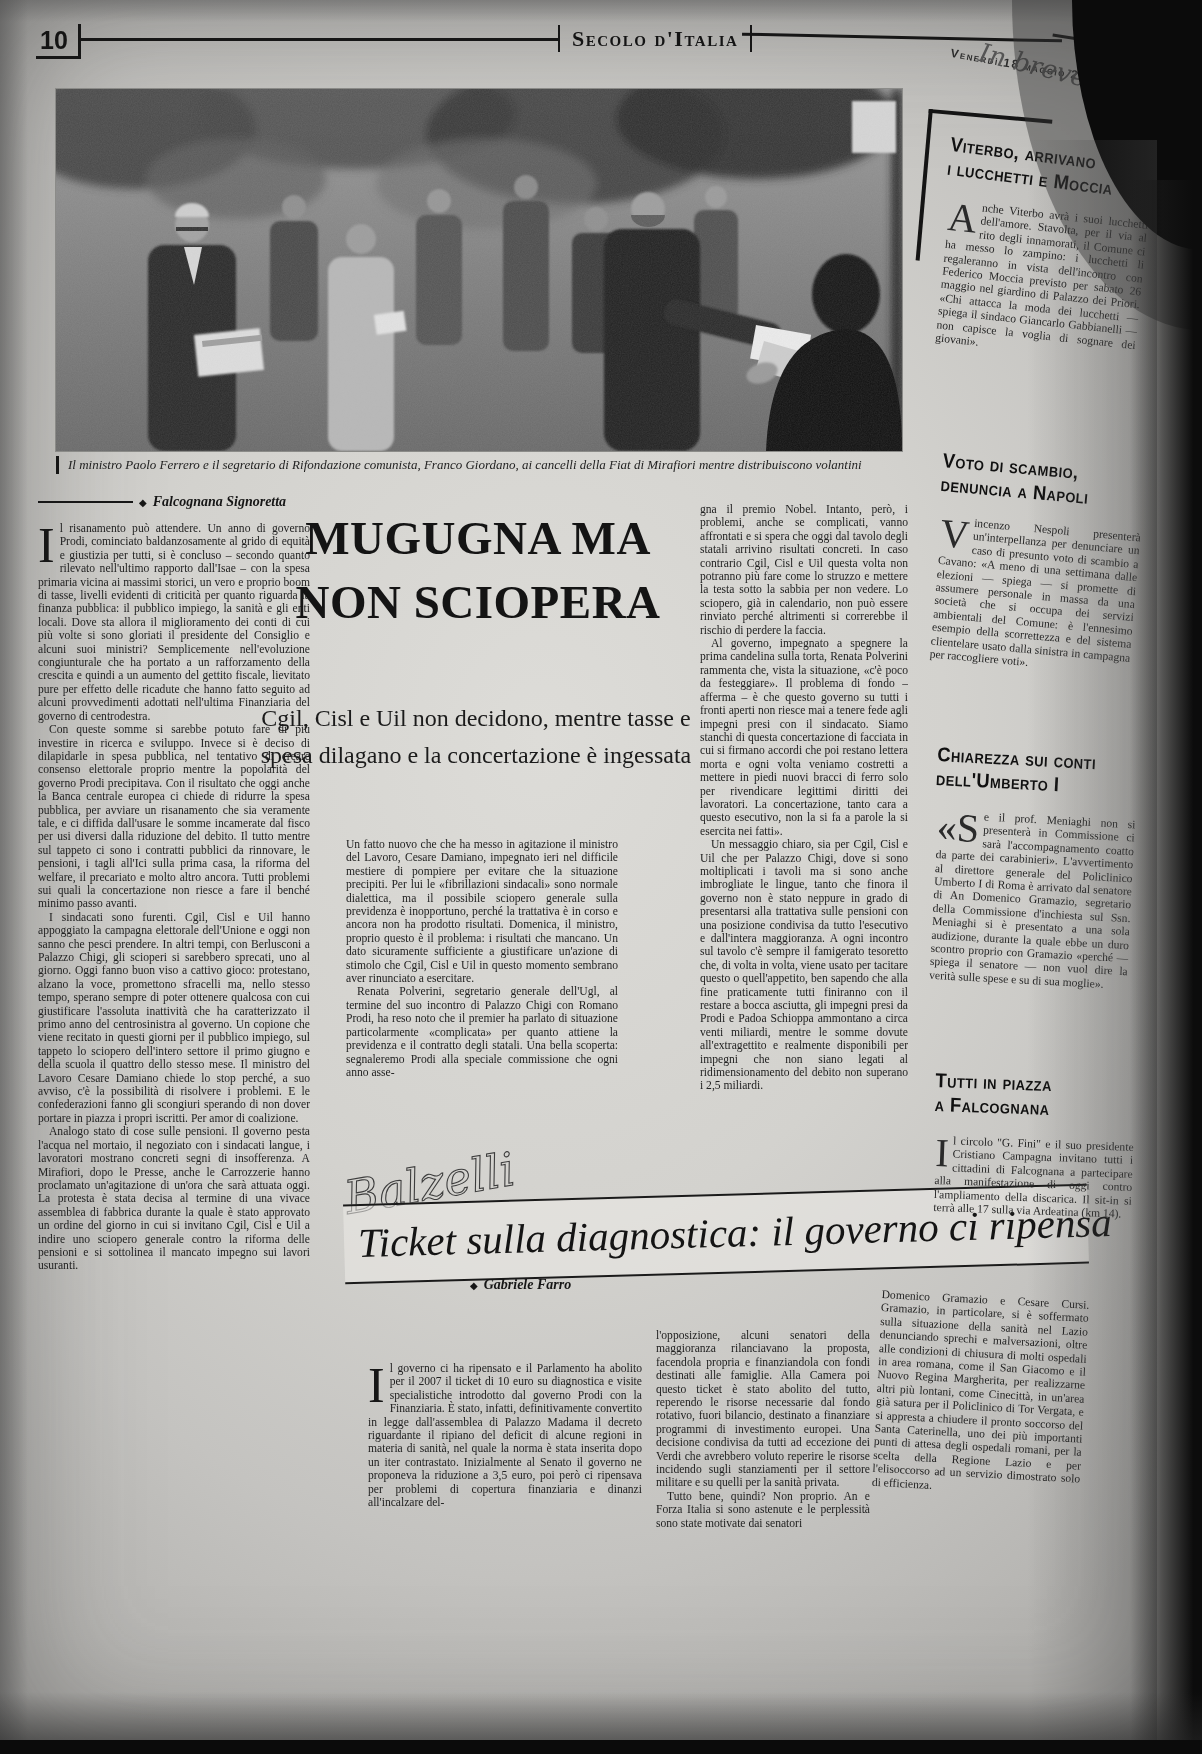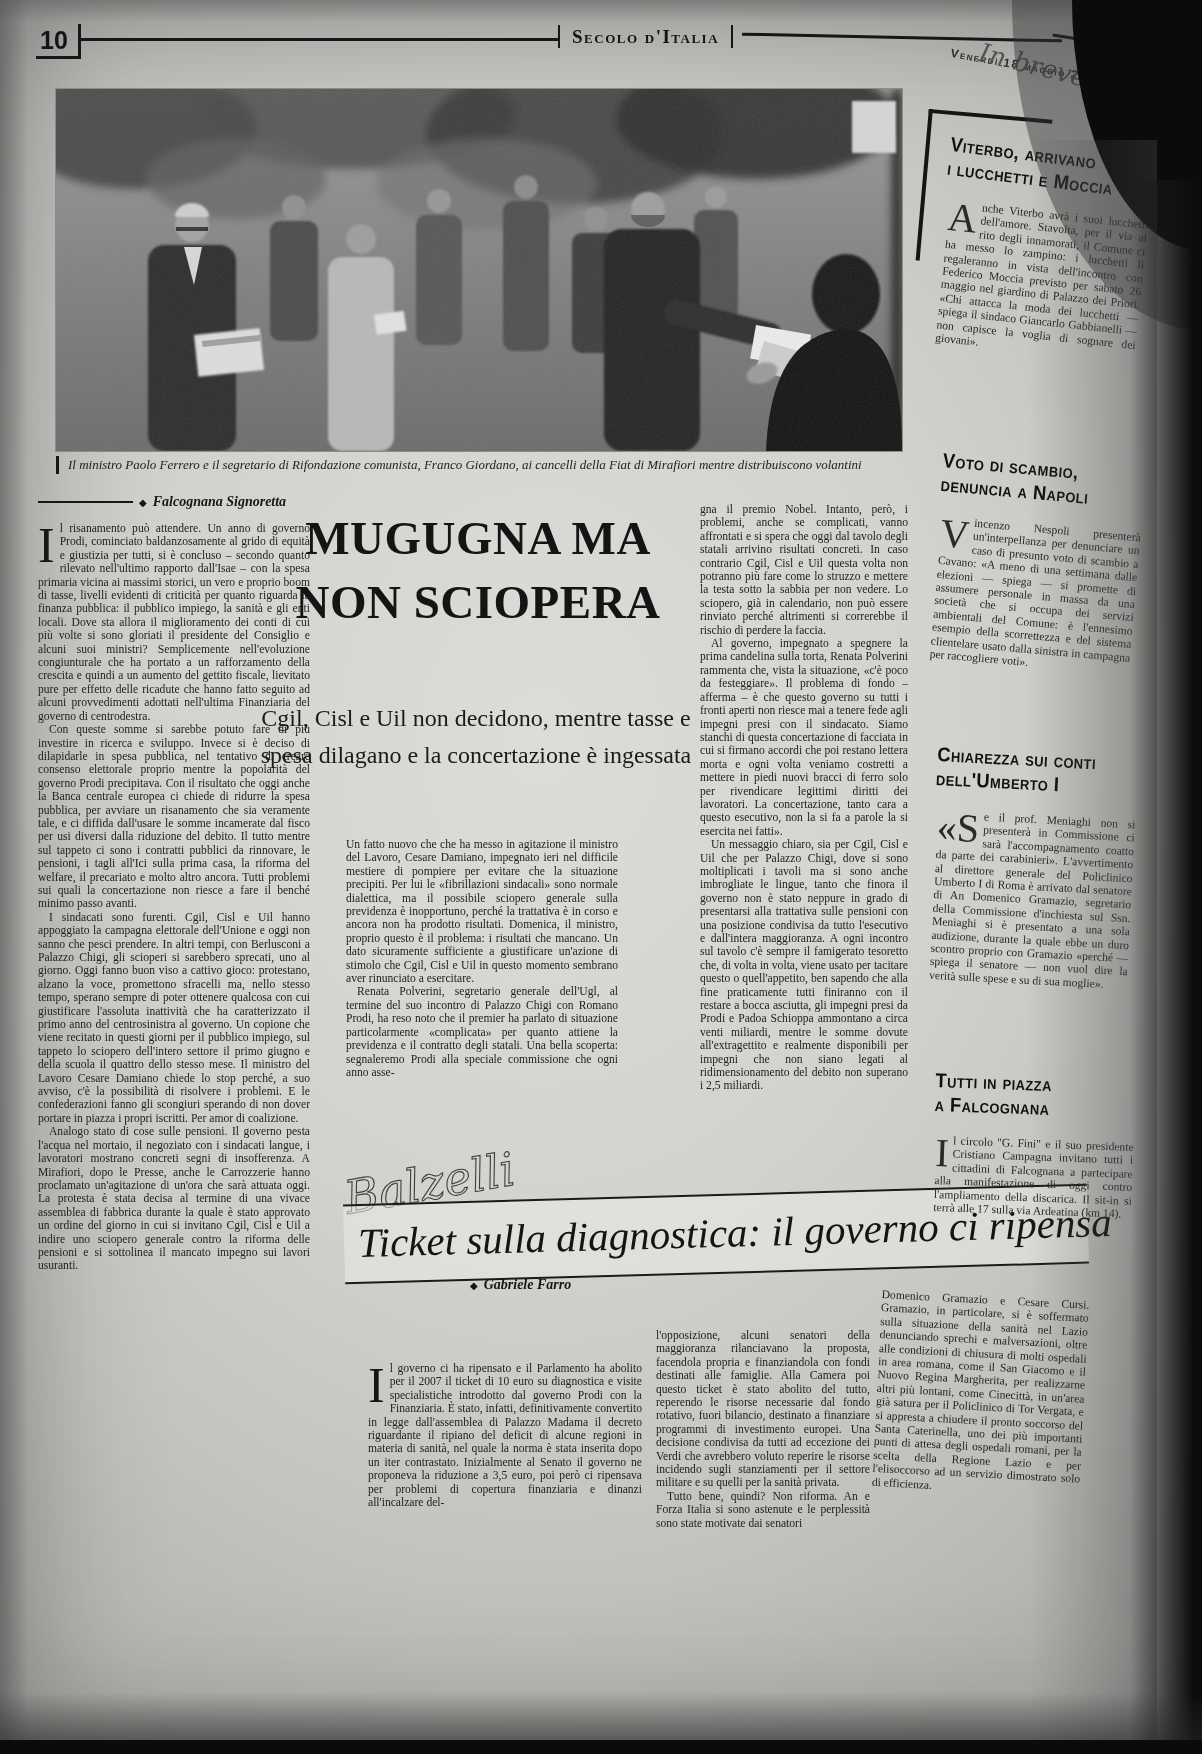--- a/index.html
+++ b/index.html
@@ -8,21 +8,21 @@
     background:
       radial-gradient(ellipse 900px 1100px at 45% 42%, #dddcd8 0%, #d3d2ce 45%, #c4c3c0 75%, #b3b2af 100%);
     font-family:"Liberation Serif", serif;color:#1c1c1c;
     box-shadow:inset 0 0 140px rgba(55,55,55,.55);
   }
   .abs{position:absolute;}
   
   .pagenum{font-family:"Liberation Sans",sans-serif;font-weight:bold;font-size:25px;
     padding:2px 10px 2px 4px;border-bottom:3px solid #161616;border-right:3px solid #161616;color:#141414;}
   .rule{background:#161616;}
-  .masthead{font-size:19px;font-weight:bold;letter-spacing:1.5px;font-variant:small-caps;
+  .masthead{font-size:22px;font-weight:bold;letter-spacing:1.5px;font-variant:small-caps;
     border-left:2px solid #161616;border-right:2px solid #161616;padding:1px 12px;color:#141414;}
   .edition-date{font-family:"Liberation Sans",sans-serif;font-weight:bold;font-size:12px;
     letter-spacing:1.5px;font-variant:small-caps;color:#2b2b2b;transform:rotate(10deg);transform-origin:left top;}
   
   #photo{border:1px solid #8b8b88;background:#777;}
   .caption-bar{width:3px;height:18px;background:#161616;}
   .caption{font-style:italic;font-size:13px;color:#222;}
   
   .byline{display:flex;align-items:center;gap:6px;}
   .byline .line{height:2px;background:#161616;width:95px;}
@@ -205,21 +205,21 @@
   <div class="abs byline" style="left:470px;top:1277px;">
     <span class="diamond">◆</span>
     <span class="name">Gabriele Farro</span>
   </div>
 
   <div class="abs col dropcap" style="left:368px;top:1362px;width:274px;height:412px;">
       <p>Il governo ci ha ripensato e il Parlamento ha abolito per il 2007 il ticket di 10 euro su diagnostica e visite specialistiche introdotto dal governo Prodi con la Finanziaria. È stato, infatti, definitivamente convertito in legge dall'assemblea di Palazzo Madama il decreto riguardante il ripiano del deficit di alcune regioni in materia di sanità, nel quale la norma è stata inserita dopo un iter contrastato. Inizialmente al Senato il governo ne proponeva la riduzione a 3,5 euro, poi però ci ripensava per problemi di copertura finanziaria e dinanzi all'incalzare del-</p>
     </div>
   <div class="abs col" style="left:656px;top:1297px;width:214px;height:426px;margin-top:32px;">
       <p>l'opposizione, alcuni senatori della maggioranza rilanciavano la proposta, facendola propria e finanziandola con fondi destinati alle famiglie. Alla Camera poi questo ticket è stato abolito del tutto, reperendo le risorse necessarie dal fondo rotativo, fuori bilancio, destinato a finanziare programmi di investimento europei. Una decisione condivisa da tutti ad eccezione dei Verdi che avrebbero voluto reperire le risorse incidendo sugli stanziamenti per il settore militare e su quelli per la sanità privata.</p>
-      <p>Tutto bene, quindi? Non riforma. An e Forza Italia si sono astenute e le perplessità sono state motivate dai senatori</p>
+      <p>Tutto bene, quindi? Non proprio. An e Forza Italia si sono astenute e le perplessità sono state motivate dai senatori</p>
     </div>
   <div class="abs col" style="left:882px;top:1288px;width:208px;height:440px;transform:rotate(3deg);transform-origin:left top;">
       <p>Domenico Gramazio e Cesare Cursi. Gramazio, in particolare, si è soffermato sulla situazione della sanità nel Lazio denunciando sprechi e malversazioni, oltre alle condizioni di chiusura di molti ospedali in area romana, come il San Giacomo e il Nuovo Regina Margherita, per realizzarne altri più lontani, come Cinecittà, in un'area già satura per il Policlinico di Tor Vergata, e si appresta a chiudere il pronto soccorso del Santa Caterinella, uno dei più importanti punti di attesa degli ospedali romani, per la scelta della Regione Lazio e per l'elisoccorso ad un servizio dimostrato solo di efficienza.</p>
     </div>
 
   <div class="abs script" style="left:978px;top:50px;font-size:26px;transform:rotate(14deg);">In breve</div>
 
   <div class="abs bracket" style="left:922px;top:114px;width:120px;height:148px;transform:rotate(5deg);"></div>
 
   <div class="abs sb-title" style="left:952px;top:132px;width:240px;transform:rotate(7deg) scaleX(.92);">

